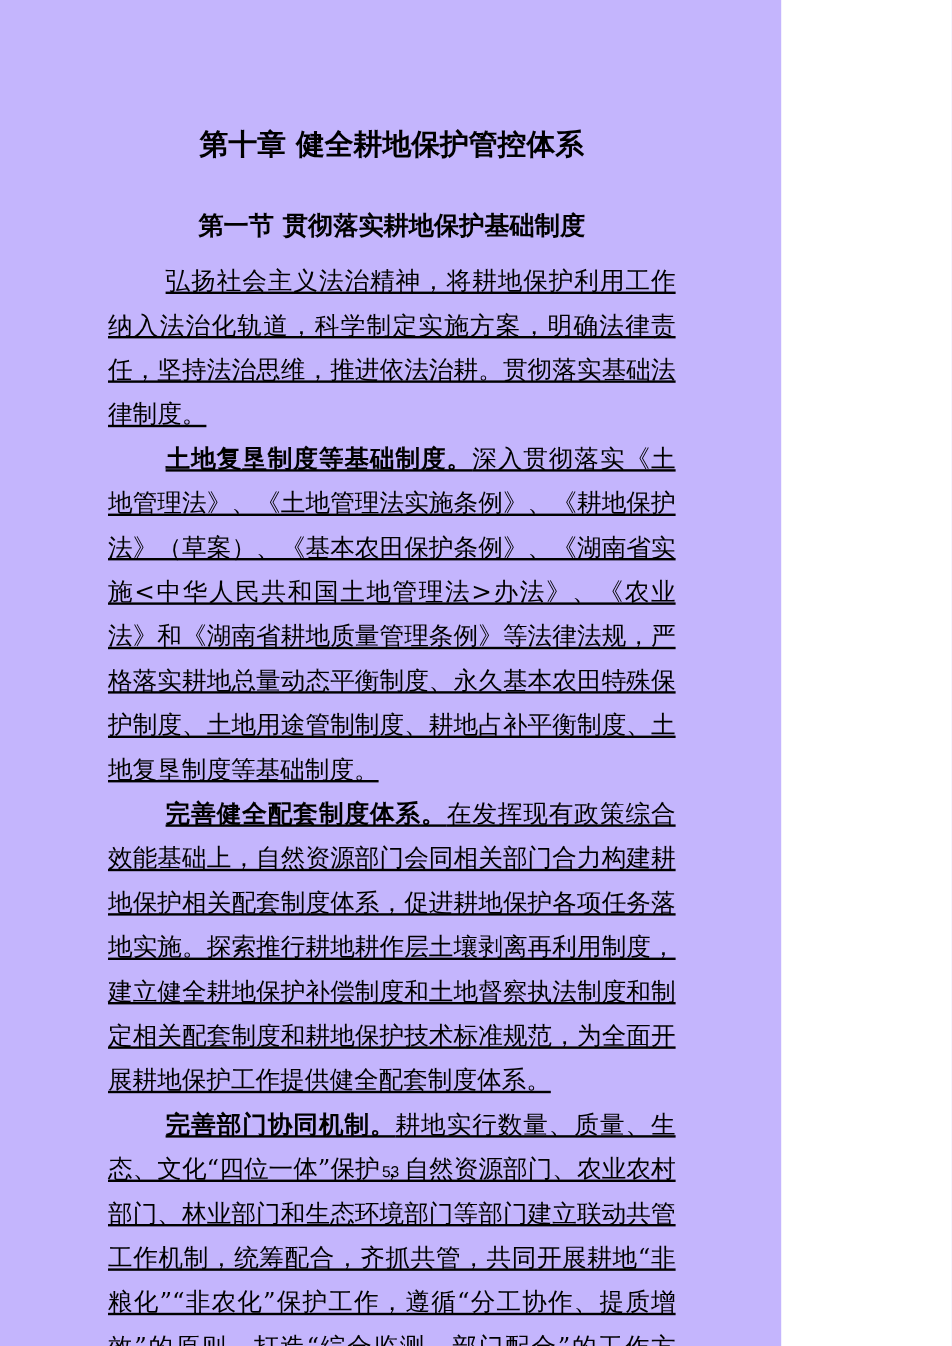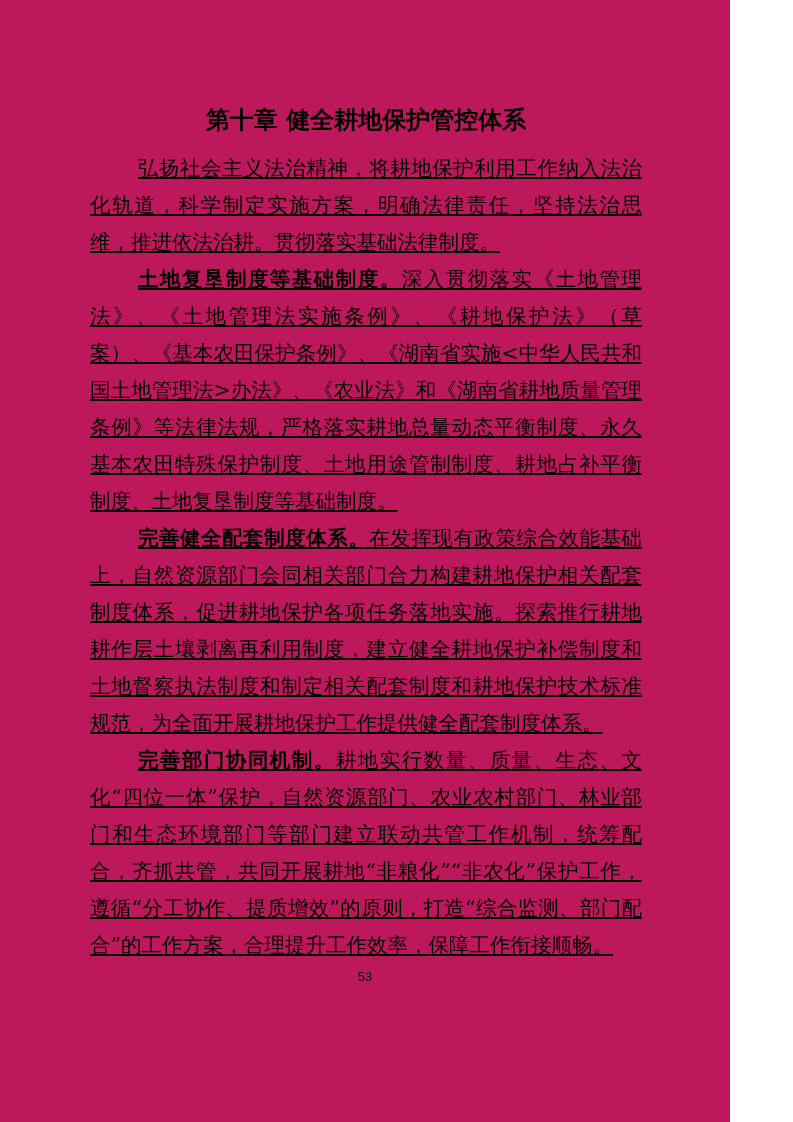--- a/index.html
+++ b/index.html
@@ -2,23 +2,23 @@
 <html><head>
 <meta charset="utf-8">
 <style>
   html, body {
     margin: 0;
     padding: 0;
     background: #ffffff;
   }
   .page {
     position: relative;
-    width: 730px;
+    width: 651px;
     height: 1122px;
-    background: #be185d;
+    background: #c4b5fd;
     box-sizing: border-box;
     padding: 103px 88px 0 90px;
     overflow: hidden;
     color: #000000;
   }
   .chapter-title {
     margin: 0;
     text-align: center;
     font-family: "DejaVu Sans", "Liberation Sans", sans-serif;
     font-weight: bold;
@@ -67,20 +67,21 @@
     color: #000000;
   }
 </style>
 </head>
 <body>
 
 <div class="page">
 
   <h1 class="chapter-title">第十章 健全耕地保护管控体系</h1>
 
+  <h2 class="section-title">第一节 贯彻落实耕地保护基础制度</h2>
 
   <div class="body-text">
 
     <p><span class="lead"></span><span>弘扬社会主义法治精神，将耕地保护利用工作纳入法治化轨道，科学制定实施方案，明确法律责任，坚持法治思维，推进依法治耕。贯彻落实基础法律制度。</span></p>
 
     <p><span class="lead">土地复垦制度等基础制度。</span><span>深入贯彻落实《土地管理法》、《土地管理法实施条例》、《耕地保护法》（草案）、《基本农田保护条例》、《湖南省实施&lt;中华人民共和国土地管理法&gt;办法》、《农业法》和《湖南省耕地质量管理条例》等法律法规，严格落实耕地总量动态平衡制度、永久基本农田特殊保护制度、土地用途管制制度、耕地占补平衡制度、土地复垦制度等基础制度。</span></p>
 
     <p><span class="lead">完善健全配套制度体系。</span><span>在发挥现有政策综合效能基础上，自然资源部门会同相关部门合力构建耕地保护相关配套制度体系，促进耕地保护各项任务落地实施。探索推行耕地耕作层土壤剥离再利用制度，建立健全耕地保护补偿制度和土地督察执法制度和制定相关配套制度和耕地保护技术标准规范，为全面开展耕地保护工作提供健全配套制度体系。</span></p>
 
     <p><span class="lead">完善部门协同机制。</span><span>耕地实行数量、质量、生态、文化“四位一体”保护，自然资源部门、农业农村部门、林业部门和生态环境部门等部门建立联动共管工作机制，统筹配合，齐抓共管，共同开展耕地“非粮化”“非农化”保护工作，遵循“分工协作、提质增效”的原则，打造“综合监测、部门配合”的工作方案，合理提升工作效率，保障工作衔接顺畅。</span></p>

